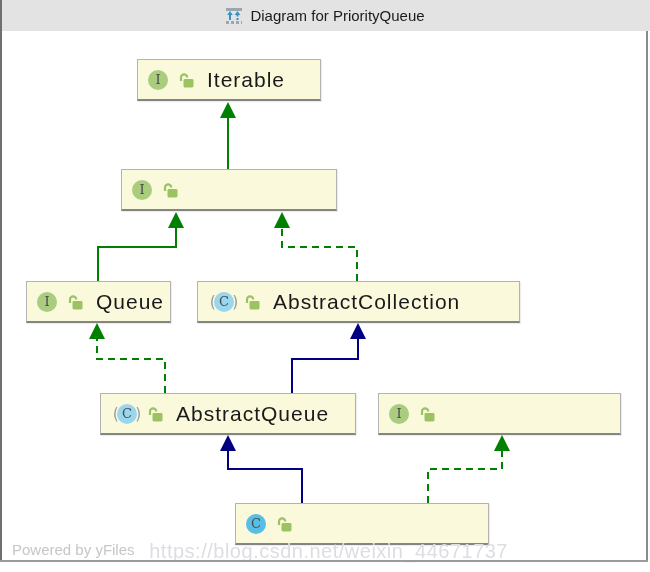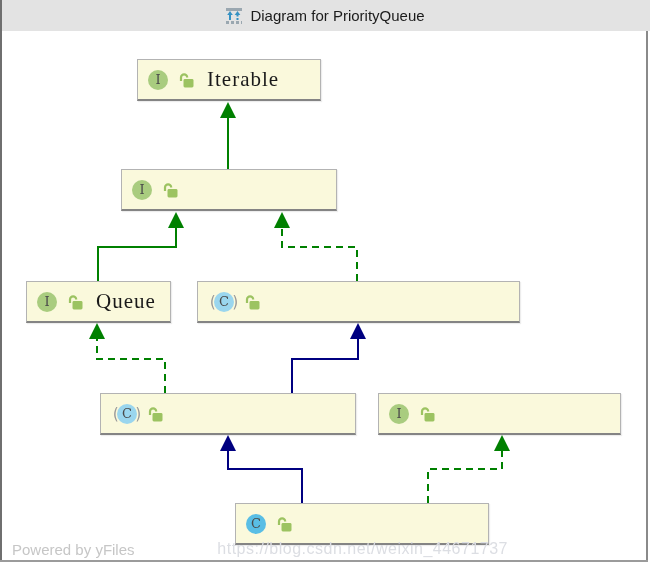--- a/index.html
+++ b/index.html
@@ -22,21 +22,21 @@
   .edges-layer polyline{pointer-events:stroke;}
 
   
   .node{
     position:absolute;height:42px;box-sizing:border-box;
     background:#faf9dc;border:1px solid #b3b3b3;border-bottom:2px solid #848484;
     display:flex;align-items:center;padding-left:10px;
     box-shadow:1px 1px 1px rgba(0,0,0,0.07);
   }
   .node .label{
-    font-family:Liberation Serif, serif;font-size:21px;letter-spacing:1px;
+    font-family:Liberation Sans, sans-serif;font-size:21px;letter-spacing:1px;
     color:#1a1a1a;white-space:nowrap;margin-left:12px;
   }
   .type-icon{
     width:20px;height:20px;border-radius:50%;flex:0 0 auto;
     display:flex;align-items:center;justify-content:center;position:relative;
   }
   .type-icon b{
     font-family:"DejaVu Serif",serif;font-weight:normal;font-size:13px;color:#4a4a4a;line-height:1;
   }
   .type-icon.iface{background:#a9cc7f;}
@@ -45,21 +45,21 @@
   .type-icon.abstract::before,.type-icon.abstract::after{
     position:absolute;color:#9a9a9a;font-size:15px;font-family:"DejaVu Sans Mono",monospace;top:1px;
   }
   .type-icon.abstract::before{content:"(";left:-6px;}
   .type-icon.abstract::after{content:")";right:-6px;}
   .node.abstract-kind{padding-left:16px;}
   .lock{width:18px;height:18px;margin-left:9px;flex:0 0 auto;}
 
   
   .powered{position:absolute;left:12px;top:541px;font-size:15px;color:#c6c6c6;}
-  .watermark{position:absolute;right:16px;top:540px;font-size:16px;color:#dcdee3;letter-spacing:0.5px;}
+  .watermark{position:absolute;right:16px;top:540px;font-size:20px;color:#dcdee3;letter-spacing:0.5px;}
 </style>
 </head>
 <body>
 
 <div class="window">
 
   <div class="titlebar">
     <span class="title-icon">
       <svg width="18" height="18" viewBox="0 0 18 18">
         <rect x="1" y="1" width="16" height="3" fill="#9aa7b0"></rect>
@@ -131,32 +131,34 @@
   <div class="node abstract-kind" style="left:197px;top:281px;width:323px">
     <span class="type-icon abstract">
         <b>C</b>
       </span>
     <span class="lock">
       <svg width="18" height="18" viewBox="0 0 18 18">
           <path d="M4 10 V6.5 a3.1 3.1 0 0 1 6.2 0" fill="none" stroke="#9cc361" stroke-width="2.2"></path>
           <rect x="6.5" y="8" width="10" height="8.5" rx="1.4" fill="#9cc361"></rect>
         </svg>
     </span>
+    <span class="label">AbstractCollection</span>
   </div>
 
   <div class="node abstract-kind" style="left:100px;top:393px;width:256px">
     <span class="type-icon abstract">
         <b>C</b>
       </span>
     <span class="lock">
       <svg width="18" height="18" viewBox="0 0 18 18">
           <path d="M4 10 V6.5 a3.1 3.1 0 0 1 6.2 0" fill="none" stroke="#9cc361" stroke-width="2.2"></path>
           <rect x="6.5" y="8" width="10" height="8.5" rx="1.4" fill="#9cc361"></rect>
         </svg>
     </span>
+    <span class="label">AbstractQueue</span>
   </div>
 
   <div class="node" style="left:378px;top:393px;width:243px">
     <span class="type-icon iface">
         <b>I</b>
       </span>
     <span class="lock">
       <svg width="18" height="18" viewBox="0 0 18 18">
           <path d="M4 10 V6.5 a3.1 3.1 0 0 1 6.2 0" fill="none" stroke="#9cc361" stroke-width="2.2"></path>
           <rect x="6.5" y="8" width="10" height="8.5" rx="1.4" fill="#9cc361"></rect>

